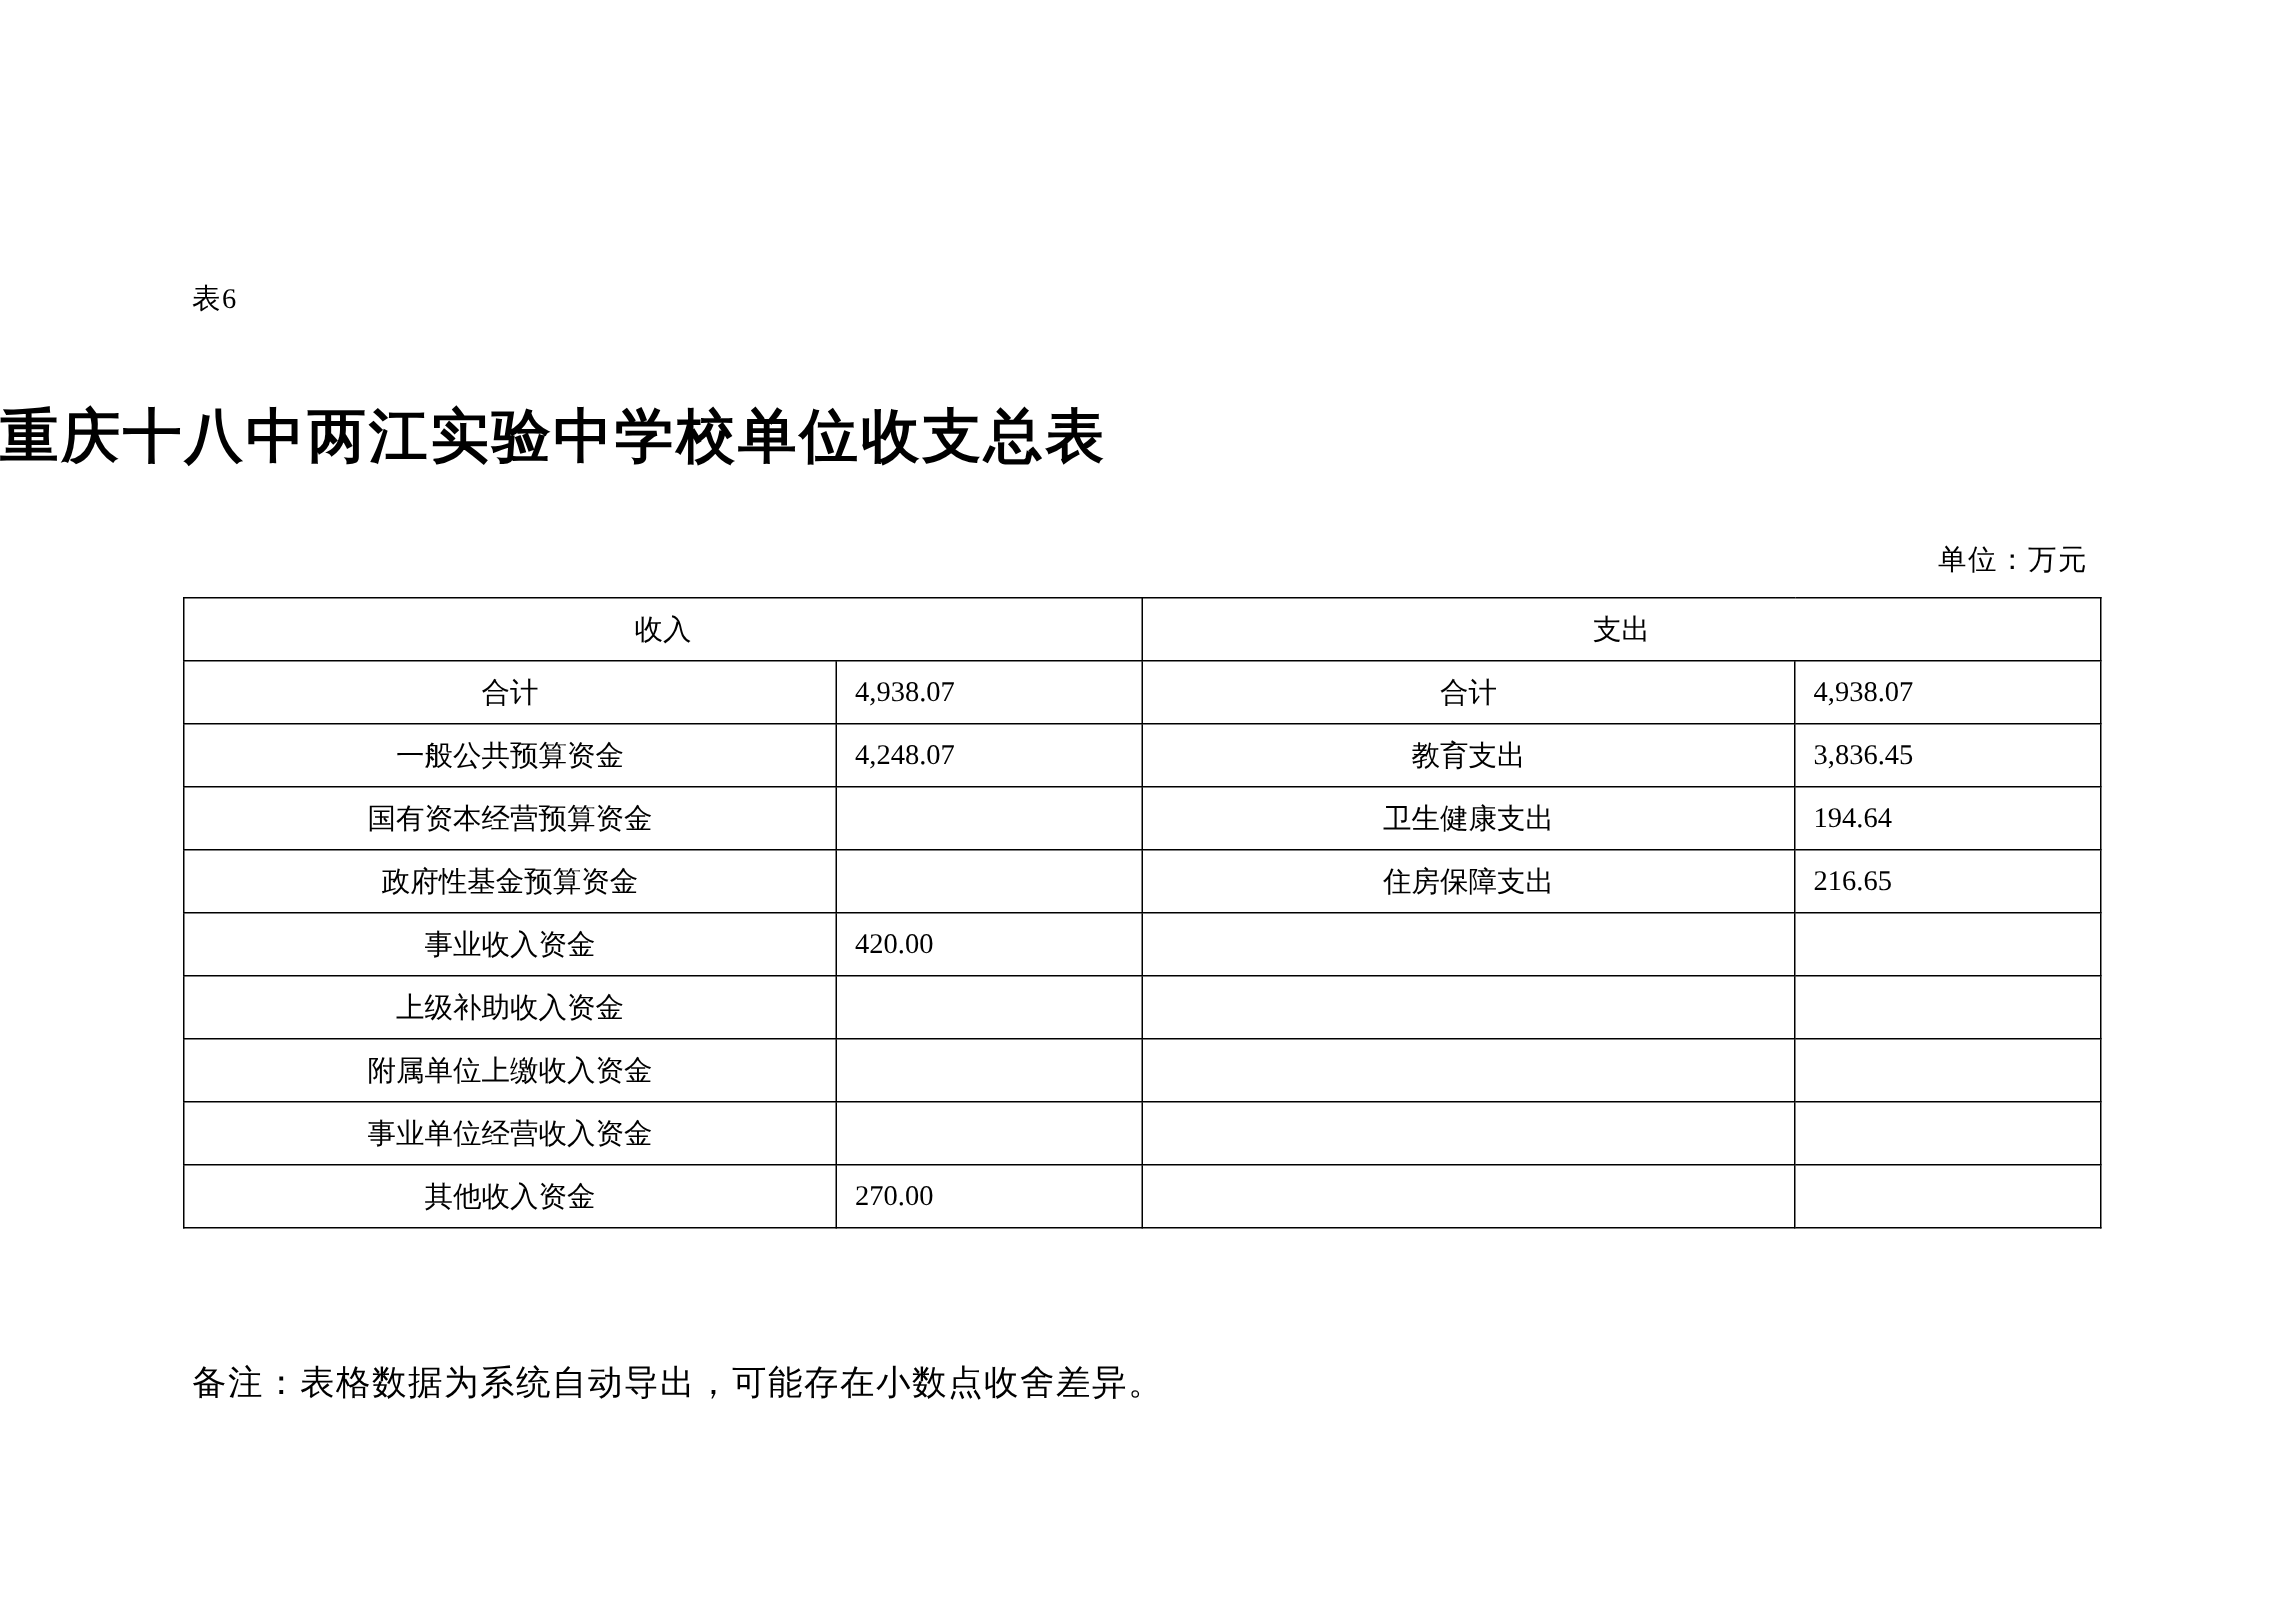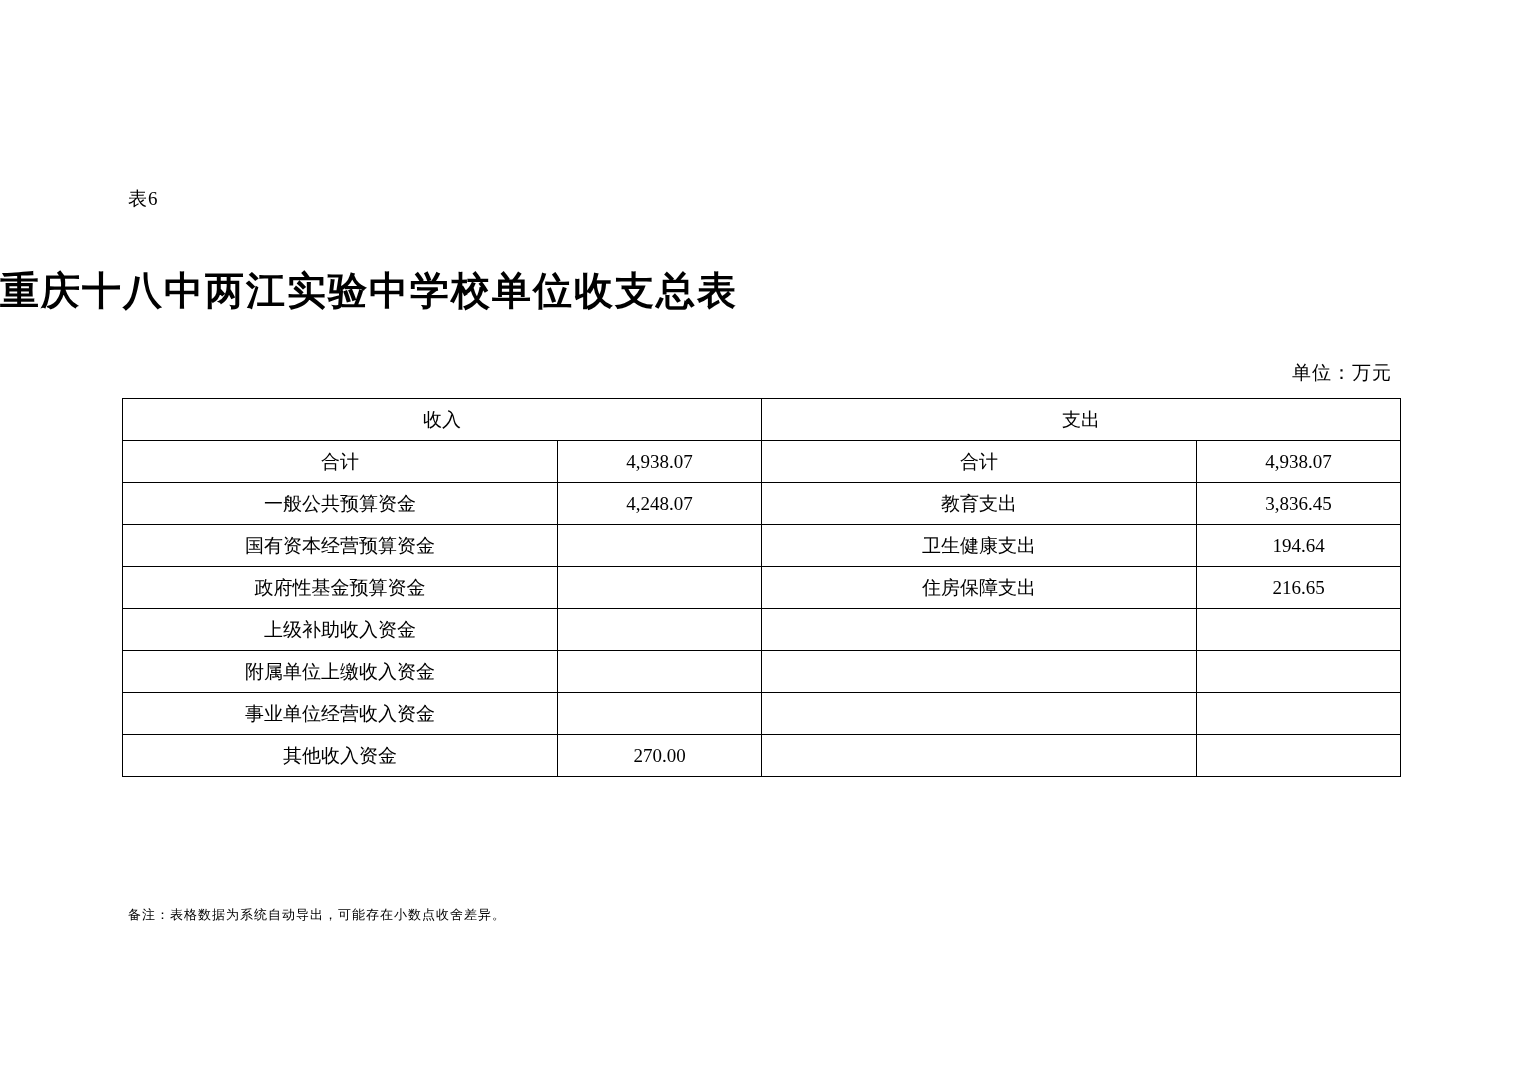--- a/index.html
+++ b/index.html
@@ -58,28 +58,28 @@
     table-layout: fixed;
   }
   table.budget td {
     border: 1px solid #000000;
     height: 41px;
     font-size: 19px;
     padding: 0 12px;
     vertical-align: middle;
   }
   .c-center { text-align: center; }
-  .c-right  { text-align: center; }
+  .c-right  { text-align: left; }
   .col-item { width: 435px; }
   .col-num  { width: 204px; }
   .footnote {
     position: absolute;
     left: 128px;
     top: 906px;
-    font-size: 13px;
+    font-size: 23px;
     letter-spacing: 1px;
   }
 </style>
 </head>
 <body>
 
 <div class="page">
 
   <div class="sheet-label">表6</div>
 
@@ -118,20 +118,26 @@
         <td class="c-center">卫生健康支出</td>
         <td class="c-right">194.64</td>
       </tr>
       <tr>
         <td class="c-center">政府性基金预算资金</td>
         <td class="c-right"></td>
         <td class="c-center">住房保障支出</td>
         <td class="c-right">216.65</td>
       </tr>
       <tr>
+        <td class="c-center">事业收入资金</td>
+        <td class="c-right">420.00</td>
+        <td class="c-center"></td>
+        <td class="c-right"></td>
+      </tr>
+      <tr>
         <td class="c-center">上级补助收入资金</td>
         <td class="c-right"></td>
         <td class="c-center"></td>
         <td class="c-right"></td>
       </tr>
       <tr>
         <td class="c-center">附属单位上缴收入资金</td>
         <td class="c-right"></td>
         <td class="c-center"></td>
         <td class="c-right"></td>

